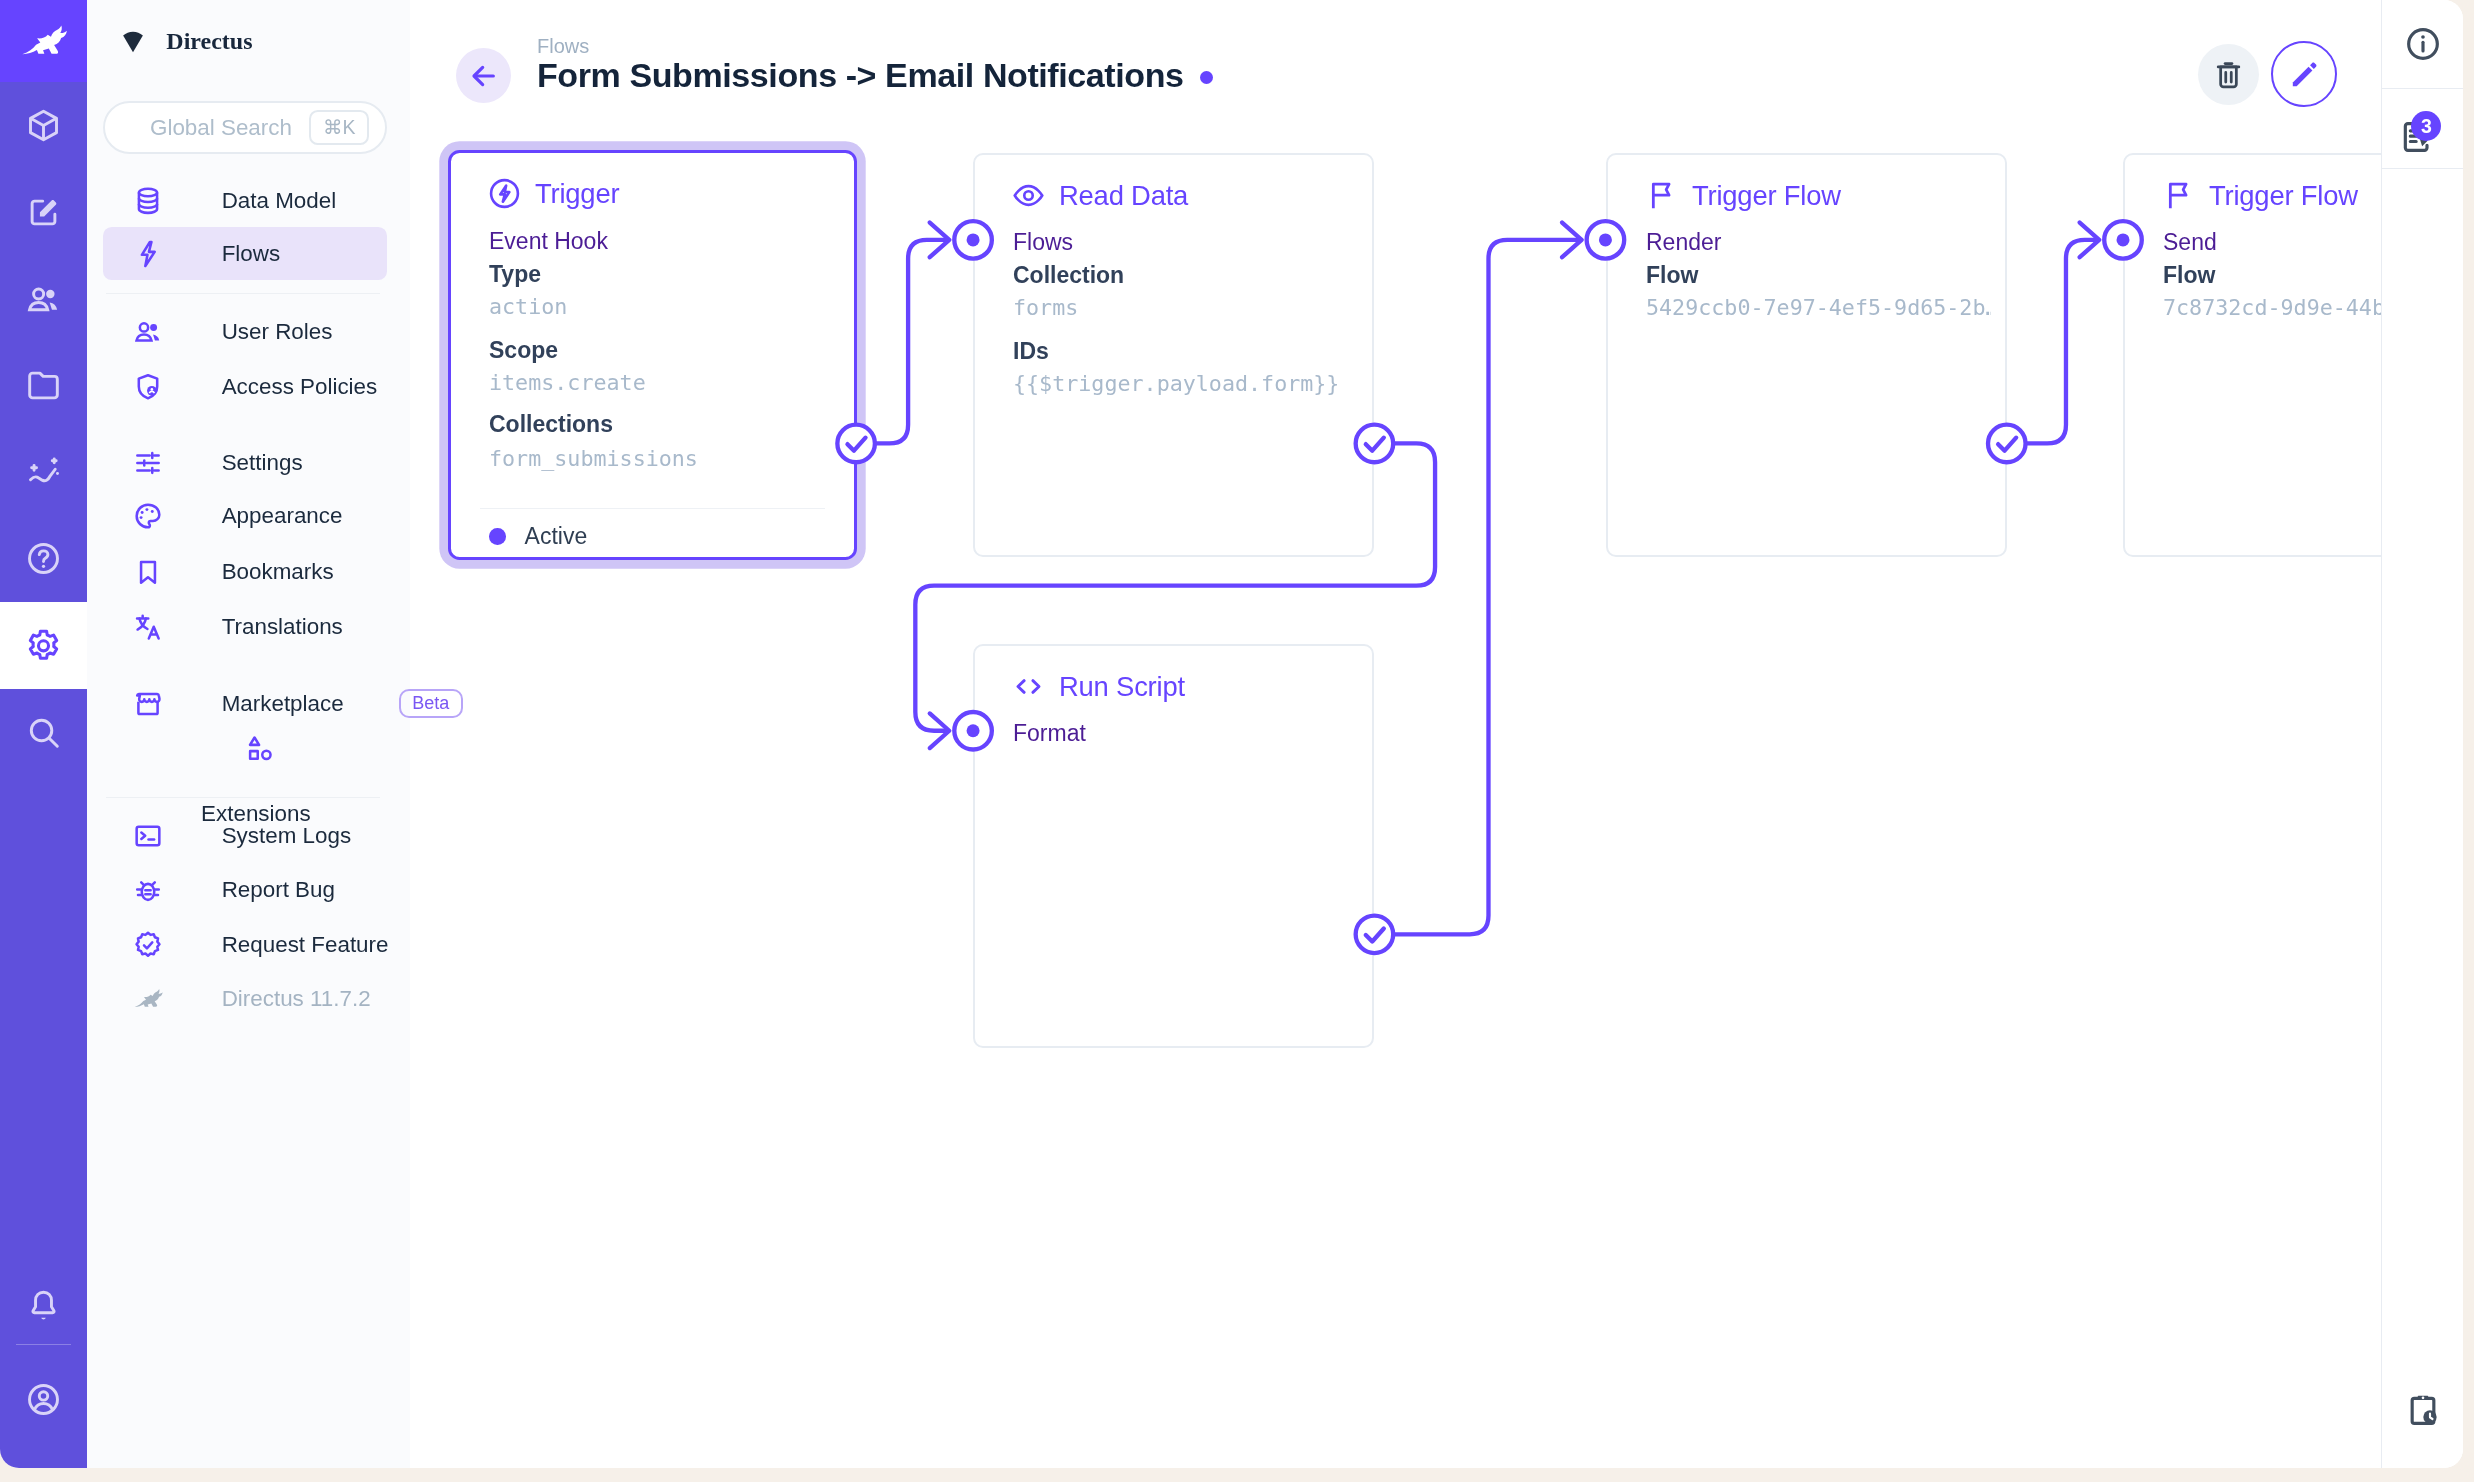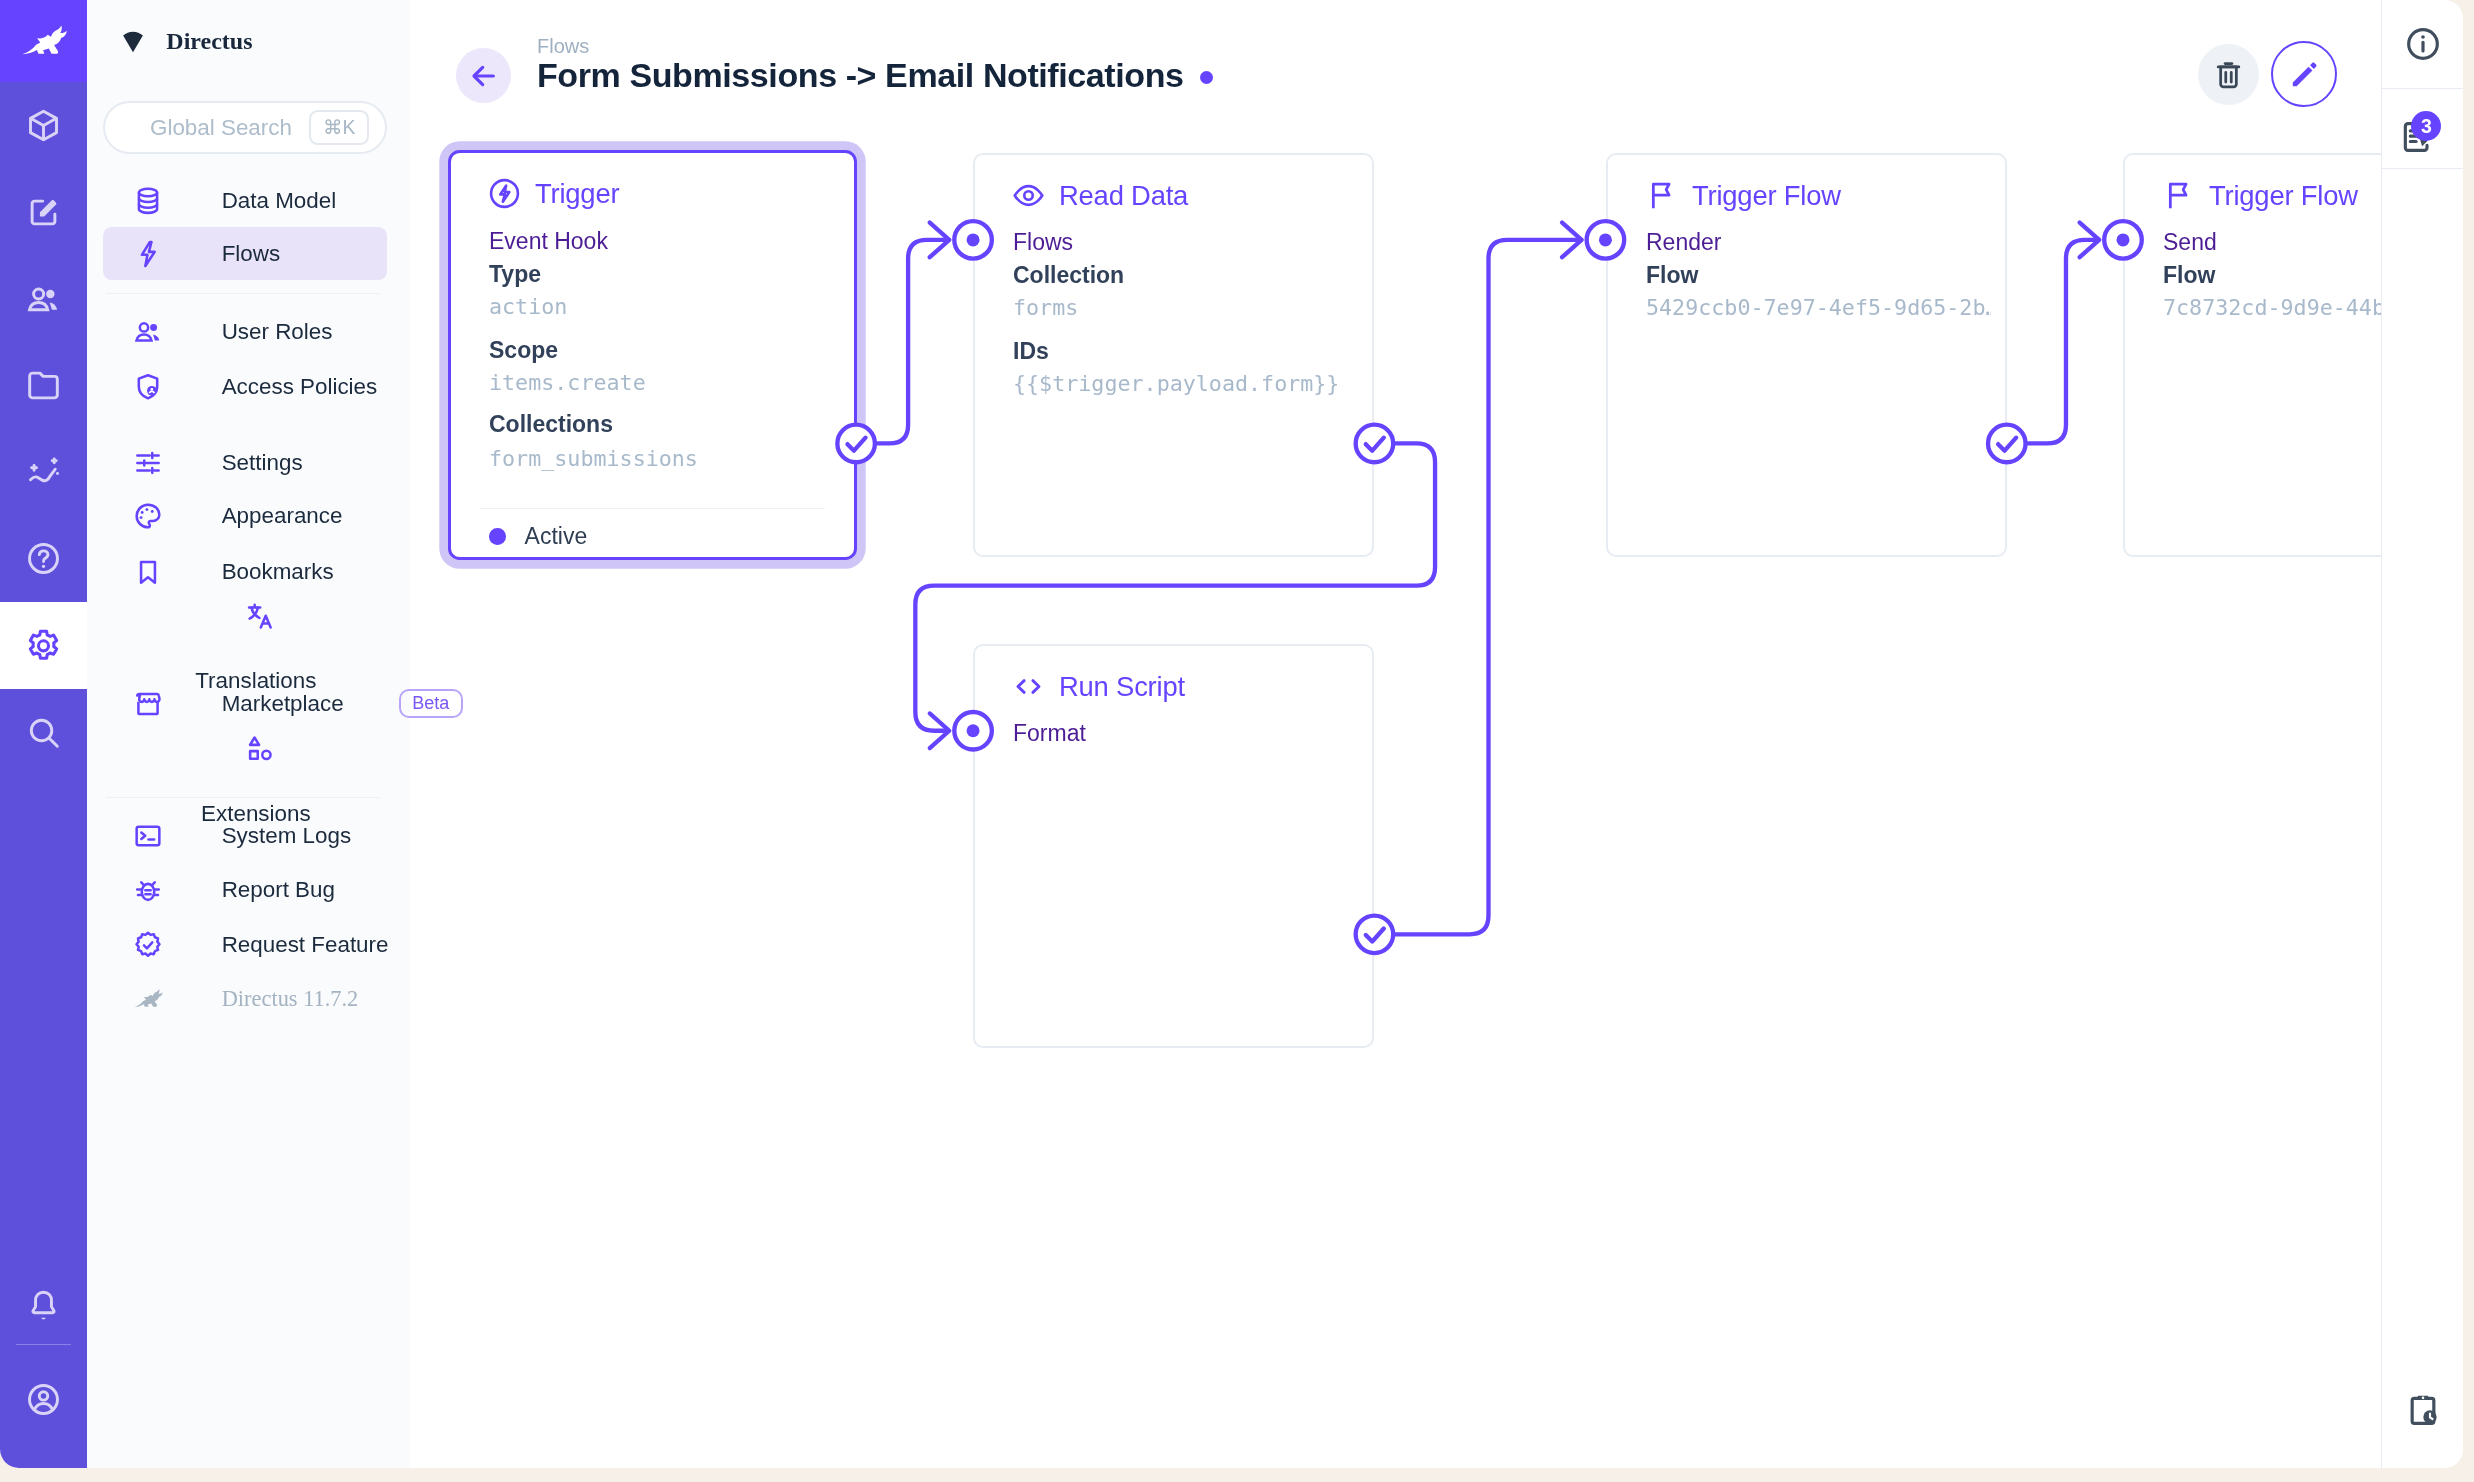--- a/index.html
+++ b/index.html
@@ -26,21 +26,21 @@
   .search-ph{margin-left:45px;font-size:22.4px;color:#AEBDCB;flex:1;}
   .kbd-chip{margin-right:16px;border:2.2px solid #E3E9EF;border-radius:8.7px;padding:4.3px 11.6px;
     font-size:19.5px;color:#A8B7C5;}
   .nav-item{position:absolute;left:16px;width:284px;height:53px;display:flex;align-items:center;border-radius:8.7px;gap:36px;}
   .nav-item svg{width:32px;height:32px;margin-left:29px;flex:none;}
   .nav-label{margin-left:21.7px;font-size:22.4px;font-weight:500;color:#1B2A3D;white-space:nowrap;}
   .nav-item.active{background:#E9E3FA;}
   .nav-divider{position:absolute;left:19px;width:274px;height:1.4px;background:#EDF0F4;}
   .beta-chip{margin-left:19px;border:2.2px solid #B8A5F8;border-radius:10px;padding:2.2px 11.6px;
     font-size:18px;color:#7A57F3;font-weight:500;}
-  .version-row .nav-label{color:#A4B3C2;font-weight:500;font-family:Liberation Serif, serif;}
+  .version-row .nav-label{color:#A4B3C2;font-weight:500;}
 
   
   .back-btn{position:absolute;left:456px;top:48px;width:55px;height:55px;border-radius:50%;
     background:#ECE7FB;display:flex;align-items:center;justify-content:center;z-index:4;}
   .back-btn svg{width:32px;height:32px;}
   .breadcrumb{position:absolute;left:537px;top:35px;font-size:20px;color:#9FB0C2;z-index:4;}
   .page-title-row{position:absolute;left:537px;top:56px;display:flex;align-items:center;z-index:4;}
   .page-title{font-size:34px;font-weight:700;color:#14243A;letter-spacing:-0.4px;}
   .title-dot{width:13.7px;height:13.7px;border-radius:50%;background:#6644FF;margin-left:16px;margin-top:4.3px;}
   .icon-btn{position:absolute;border-radius:50%;display:flex;align-items:center;justify-content:center;z-index:4;}
@@ -361,21 +361,21 @@
           <circle cx="6.8" cy="13.2" r="1.1" fill="#6644FF" stroke="none"></circle>
       </svg>
       <span class="nav-label">Appearance</span>
     </div>
     <div class="nav-item" style="top:545px;">
       <svg viewBox="0 0 24 24" fill="none" stroke="#6644FF" stroke-width="1.9" stroke-linejoin="round">
         <path d="M6.8 4.5h10.4V20l-5.2-4-5.2 4V4.5z"></path>
       </svg>
       <span class="nav-label">Bookmarks</span>
     </div>
-    <div class="nav-item" style="top:600px;flex-direction:column;">
+    <div class="nav-item" style="top:600px;">
       <svg viewBox="0 0 24 24" fill="none" stroke="#6644FF" stroke-width="1.9" stroke-linecap="round" stroke-linejoin="round">
         <path d="M3.8 5.6h8.4M8 3.6v2"></path>
         <path d="M5.6 5.6c.6 3.3 2.8 6.2 6 7.9M10.4 5.6c-.6 3.5-3 6.6-6.2 8.3"></path>
         <path d="M12.6 20.6l3.7-8.8 3.7 8.8M13.9 17.6h4.8"></path>
       </svg>
       <span class="nav-label">Translations</span>
     </div>
     <div class="nav-item" style="top:677px;">
       <svg viewBox="0 0 24 24" fill="none" stroke="#6644FF" stroke-width="1.9" stroke-linejoin="round">
         <path d="M4.8 10.4v8.1c0 .6.4 1 1 1h12.4c.6 0 1-.4 1-1v-8.1"></path>

